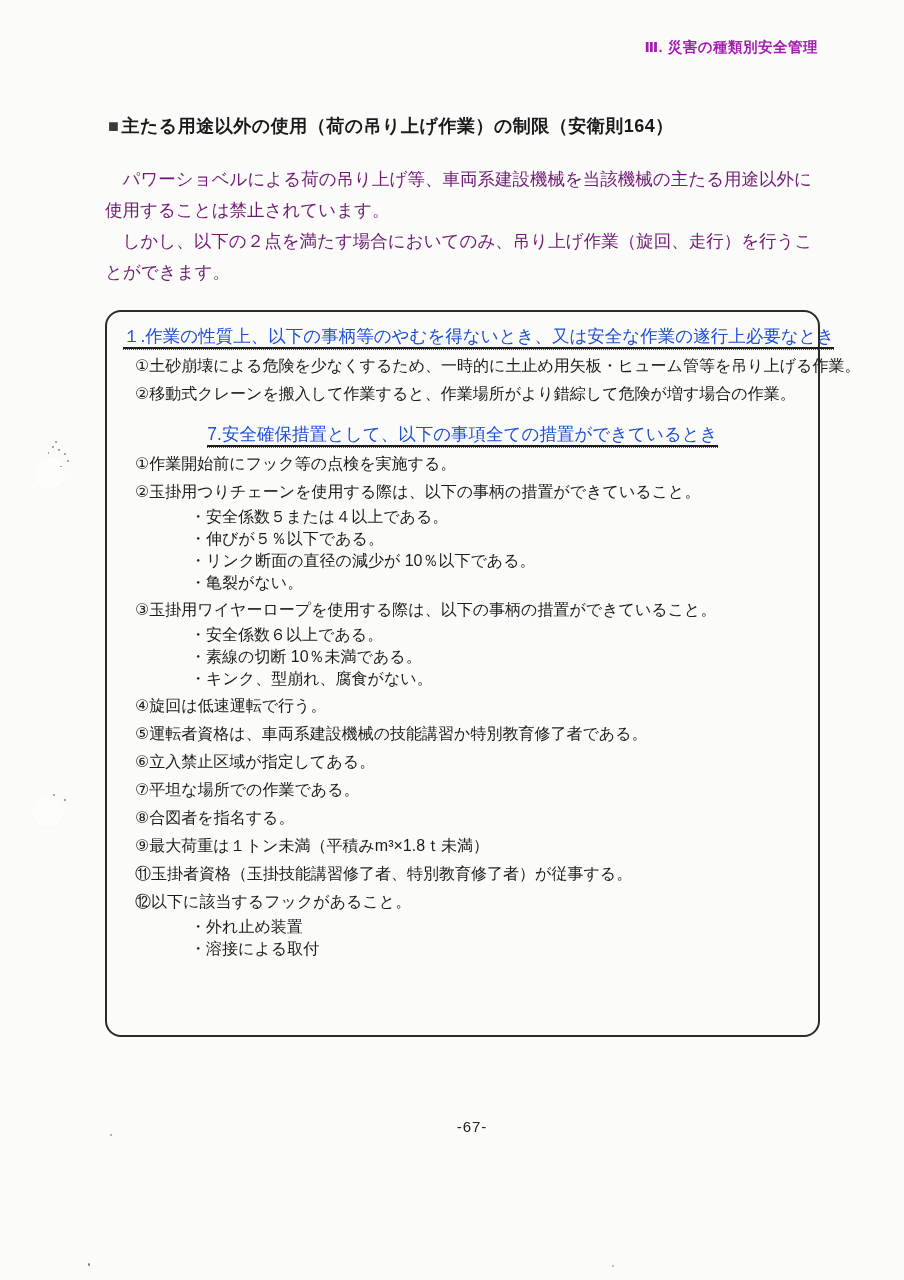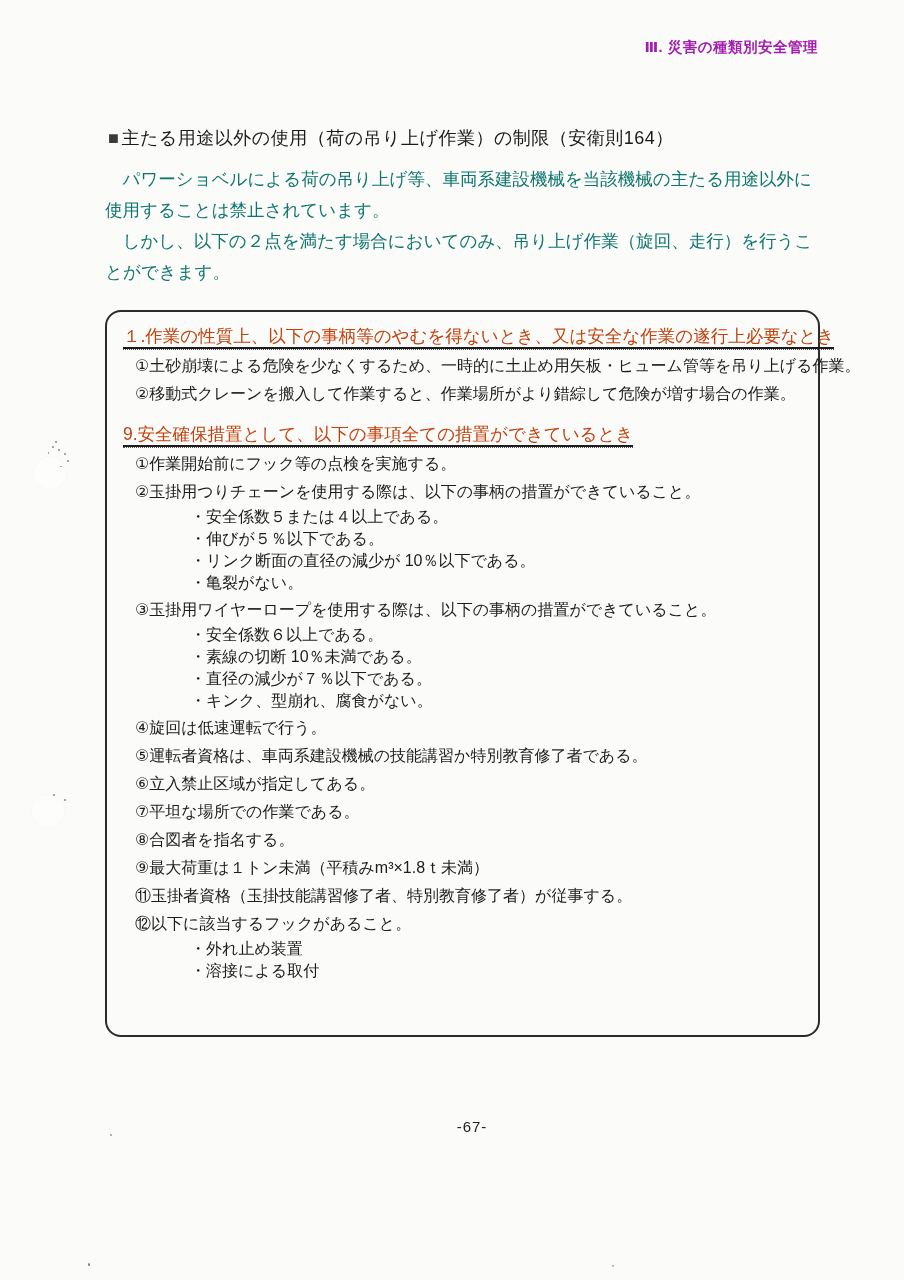--- a/index.html
+++ b/index.html
@@ -11,40 +11,39 @@
     position:relative;
     overflow:hidden;
   }
   .page{position:absolute;inset:0;}
   .hdr{
     position:absolute;top:38px;right:86px;
     font-size:14.5px;font-weight:bold;letter-spacing:0.5px;color:#a21caf;
   }
   .title{
     position:absolute;top:114px;left:108px;
-    font-size:18px;font-weight:normal;color:#1a1a1a;letter-spacing:0.5px;
+    font-size:18px;font-weight:bold;color:#1a1a1a;letter-spacing:0.5px;
     white-space:nowrap;
-    margin-top:12px;
   }
   .title .sq{color:#3a3a3a;margin-right:2px;}
   .intro{
     position:absolute;top:164px;left:105px;width:708px;
-    font-size:17.5px;line-height:31px;color:#0f766e;
+    font-size:17.5px;line-height:31px;color:#701a75;
   }
   .intro p{margin:0;text-indent:1em;}
   .box{
     position:absolute;left:105px;top:310px;
     width:679px;height:711px;
     border:2px solid #2b2b2b;border-radius:16px;
     padding:12px 16px 0 16px;
     background:transparent;
   }
   .shead{
-    font-size:17.5px;line-height:24px;color:#c2410c;
-    margin:0 0 6px 0;white-space:nowrap;
+    font-size:17.5px;line-height:24px;color:#1d4ed8;
+    margin:0 0 6px 0;white-space:nowrap;text-align:center;
   }
   .shead.second{margin-top:16px;}
   .u-dot{border-bottom:1px dotted #555;padding-bottom:3px;}
   .u-sol{border-bottom:2px solid #1c1c1c;padding-bottom:1px;}
   .bi{
     font-size:16px;line-height:24px;margin:4px 0 4px 12px;color:#1c1c1c;
     white-space:nowrap;
   }
   .subs{margin:2px 0 0 28px;}
   .subs .sub{font-size:16px;line-height:22px;color:#1c1c1c;white-space:nowrap;margin-left:27px;}
@@ -77,41 +76,40 @@
 
   <div class="box">
 
     <div class="shead">
       <span class="u-dot"><span class="u-sol">１.作業の性質上、以下の事柄等のやむを得ないとき、又は安全な作業の遂行上必要なとき</span></span>
     </div>
     <div class="bi">①土砂崩壊による危険を少なくするため、一時的に土止め用矢板・ヒューム管等を吊り上げる作業。</div>
     <div class="bi">②移動式クレーンを搬入して作業すると、作業場所がより錯綜して危険が増す場合の作業。</div>
 
     <div class="shead second">
-      <span class="u-dot"><span class="u-sol">9.安全確保措置として、以下の事項全ての措置ができているとき</span></span>
+      <span class="u-dot"><span class="u-sol">7.安全確保措置として、以下の事項全ての措置ができているとき</span></span>
     </div>
 
     <div class="bi">①作業開始前にフック等の点検を実施する。</div>
 
     <div class="bi">
       <div>②玉掛用つりチェーンを使用する際は、以下の事柄の措置ができていること。</div>
       <div class="subs">
         <div class="sub">・安全係数５または４以上である。</div>
         <div class="sub">・伸びが５％以下である。</div>
         <div class="sub">・リンク断面の直径の減少が 10％以下である。</div>
         <div class="sub">・亀裂がない。</div>
       </div>
     </div>
 
     <div class="bi">
       <div>③玉掛用ワイヤーロープを使用する際は、以下の事柄の措置ができていること。</div>
       <div class="subs">
         <div class="sub">・安全係数６以上である。</div>
         <div class="sub">・素線の切断 10％未満である。</div>
-        <div class="sub">・直径の減少が７％以下である。</div>
         <div class="sub">・キンク、型崩れ、腐食がない。</div>
       </div>
     </div>
 
     <div class="bi">④旋回は低速運転で行う。</div>
     <div class="bi">⑤運転者資格は、車両系建設機械の技能講習か特別教育修了者である。</div>
     <div class="bi">⑥立入禁止区域が指定してある。</div>
     <div class="bi">⑦平坦な場所での作業である。</div>
     <div class="bi">⑧合図者を指名する。</div>
     <div class="bi">⑨最大荷重は１トン未満（平積みm³×1.8ｔ未満）</div>

